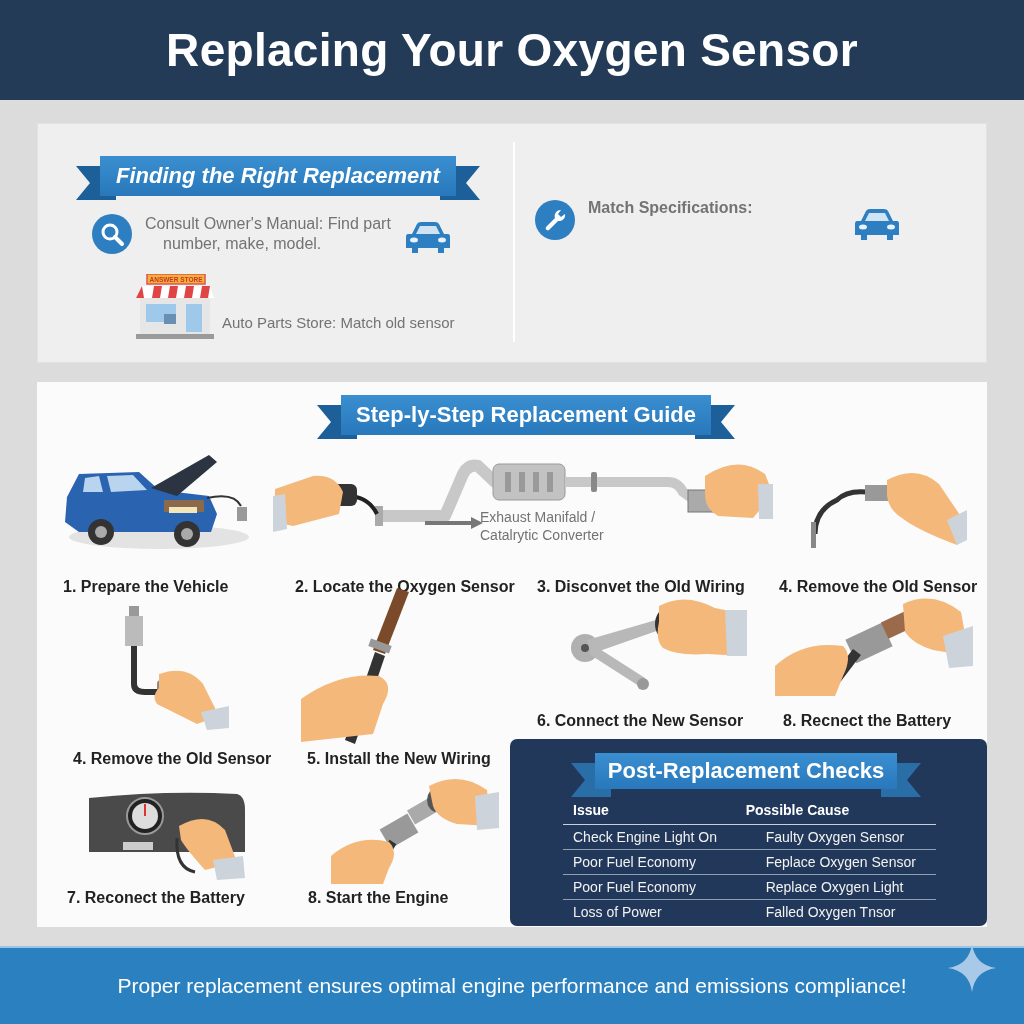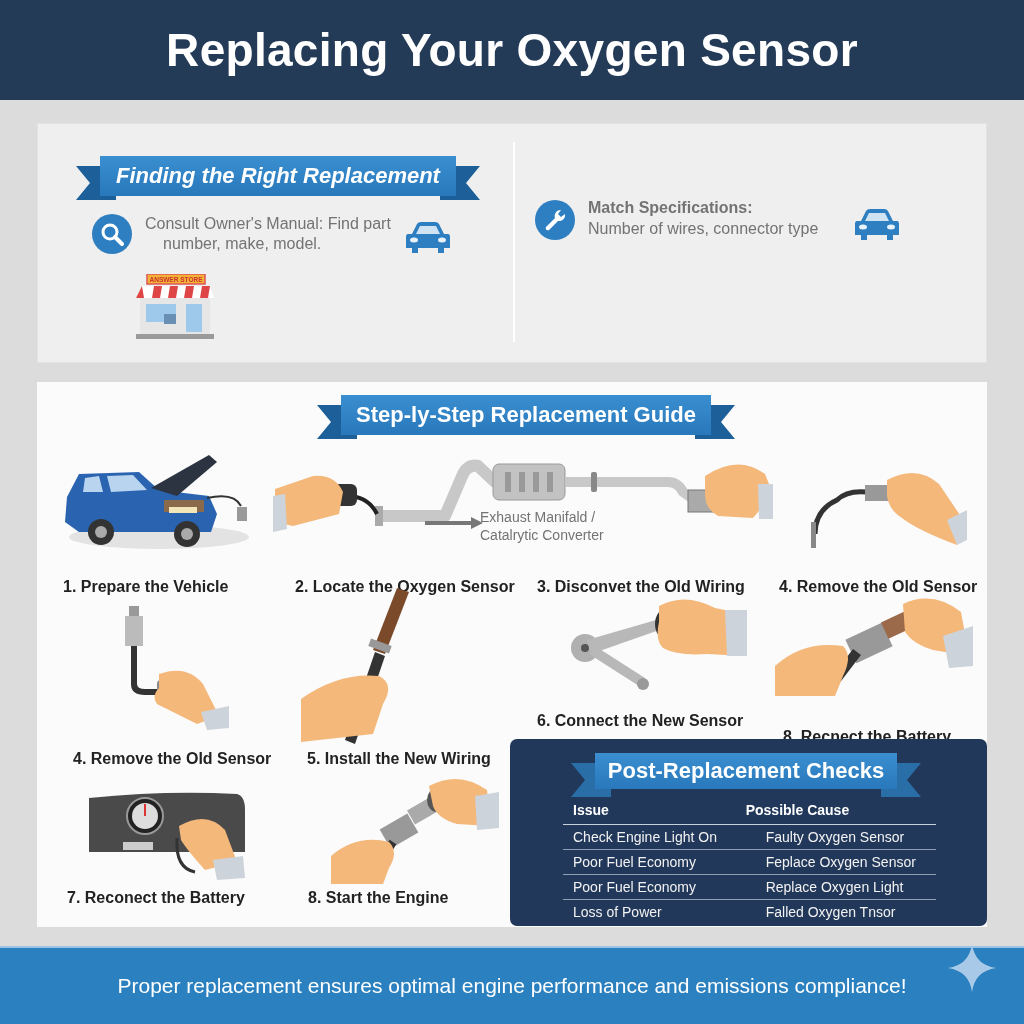--- a/index.html
+++ b/index.html
@@ -71,30 +71,30 @@
     <rect x="13" y="0" width="58" height="10" fill="#f2b233" stroke="#d55" stroke-width="1.5"></rect>
     <text x="42" y="8" font-size="6.5" font-family="Liberation Sans, sans-serif" fill="#c33" text-anchor="middle" font-weight="bold">ANSWER STORE</text>
     <path d="M2 24 L8 12 L76 12 L80 24 Z" fill="#fff"></path>
     <path d="M8 12 L2 24 L10 24 Z M20 12 L18 24 L26 24 L28 12 Z M36 12 L34 24 L42 24 L44 12 Z M52 12 L50 24 L58 24 L60 12 Z M68 12 L66 24 L74 24 L76 12 Z" fill="#e04545"></path>
     <rect x="6" y="24" width="70" height="36" fill="#e6e6e6"></rect>
     <rect x="12" y="30" width="30" height="18" fill="#9ec9ea"></rect>
     <rect x="30" y="40" width="12" height="10" fill="#6a8fb5"></rect>
     <rect x="52" y="30" width="16" height="28" fill="#9ec9ea"></rect>
     <rect x="2" y="60" width="78" height="5" fill="#9a9a9a"></rect>
   </svg>
+  <div class="txt" style="left:184px; top:189px; font-size:15px;">Auto Parts Store: Match old sensor</div>
 
   <div class="divider-v"></div>
 
   <div class="circle-icon" style="left:497px; top:76px;">
     <svg width="26" height="26" viewBox="0 0 26 26">
         <path d="M19 3 A6 6 0 0 0 13 11 L4 20 A2.2 2.2 0 0 0 7 23 L16 14 A6 6 0 0 0 23 7 L19 10 L16 7 Z" fill="#fff"></path>
       </svg>
   </div>
   <div class="txt" style="left:550px; top:74px; font-weight:bold;">Match Specifications:</div>
-  <div class="txt" style="left:550px; top:95px;">Number of wires, connector type</div>
 
   <svg class="car-icon" style="left:815px; top:83px;" width="48" height="34" viewBox="0 0 48 34">
     <path d="M8 14 L13 4 Q14 2 17 2 L31 2 Q34 2 35 4 L40 14 L44 14 Q46 14 46 17 L46 28 L40 28 L40 33 L34 33 L34 28 L14 28 L14 33 L8 33 L8 28 L2 28 L2 17 Q2 14 4 14 Z" fill="#2e7fc2"></path>
     <path d="M12 14 L16 6 L32 6 L36 14 Z" fill="#cfe3f3"></path>
     <ellipse cx="10" cy="20" rx="4" ry="2.5" fill="#e8f2fb"></ellipse>
       <ellipse cx="38" cy="20" rx="4" ry="2.5" fill="#e8f2fb"></ellipse>
   </svg>
 </div>
 
 <div class="panel-steps">
@@ -186,21 +186,21 @@
   <div class="step-label" style="left:500px; top:330px;">6. Connect the New Sensor</div>
 
   <svg class="illus" style="left:736px; top:214px;" width="200" height="100" viewBox="0 0 200 100">
     <rect x="76" y="34" width="40" height="26" fill="#999" transform="rotate(-25 96 47)"></rect>
     <rect x="110" y="18" width="36" height="18" fill="#9a6a4a" transform="rotate(-25 128 27)"></rect>
     <path d="M58 90 L84 56" stroke="#333" stroke-width="10"></path>
     <path d="M2 70 Q30 44 70 50 Q80 60 70 80 L62 100 L2 100 Z" fill="#f4b87a"></path>
     <path d="M130 8 Q160 -6 188 16 L196 60 L160 54 Q140 48 132 36 Z" fill="#f4b87a"></path>
     <path d="M170 40 L200 30 L200 70 L176 72 Z" fill="#cdd3da"></path>
   </svg>
-  <div class="step-label" style="left:746px; top:330px;margin-top:16px;">8. Recnect the Battery</div>
+  <div class="step-label" style="left:746px; top:330px;">8. Recnect the Battery</div>
 
   <svg class="illus" style="left:50px; top:408px;" width="170" height="90" viewBox="0 0 170 90">
     <path d="M2 8 Q80 0 150 4 Q158 6 158 20 L158 62 L2 62 Z" fill="#4a4a4a"></path>
     <circle cx="58" cy="26" r="18" fill="#222" stroke="#999" stroke-width="2"></circle>
       <circle cx="58" cy="26" r="13" fill="#ddd"></circle>
     <rect x="57" y="14" width="2" height="12" fill="#d33"></rect>
     <rect x="36" y="52" width="30" height="8" fill="#ccc"></rect>
     <path d="M90 48 Q88 78 108 82" stroke="#333" stroke-width="3" fill="none"></path>
     <path d="M92 36 Q120 20 138 40 L150 72 L118 80 Q100 60 94 50 Z" fill="#f4b87a"></path>
     <path d="M126 70 L156 66 L158 88 L130 90 Z" fill="#cdd3da"></path>

